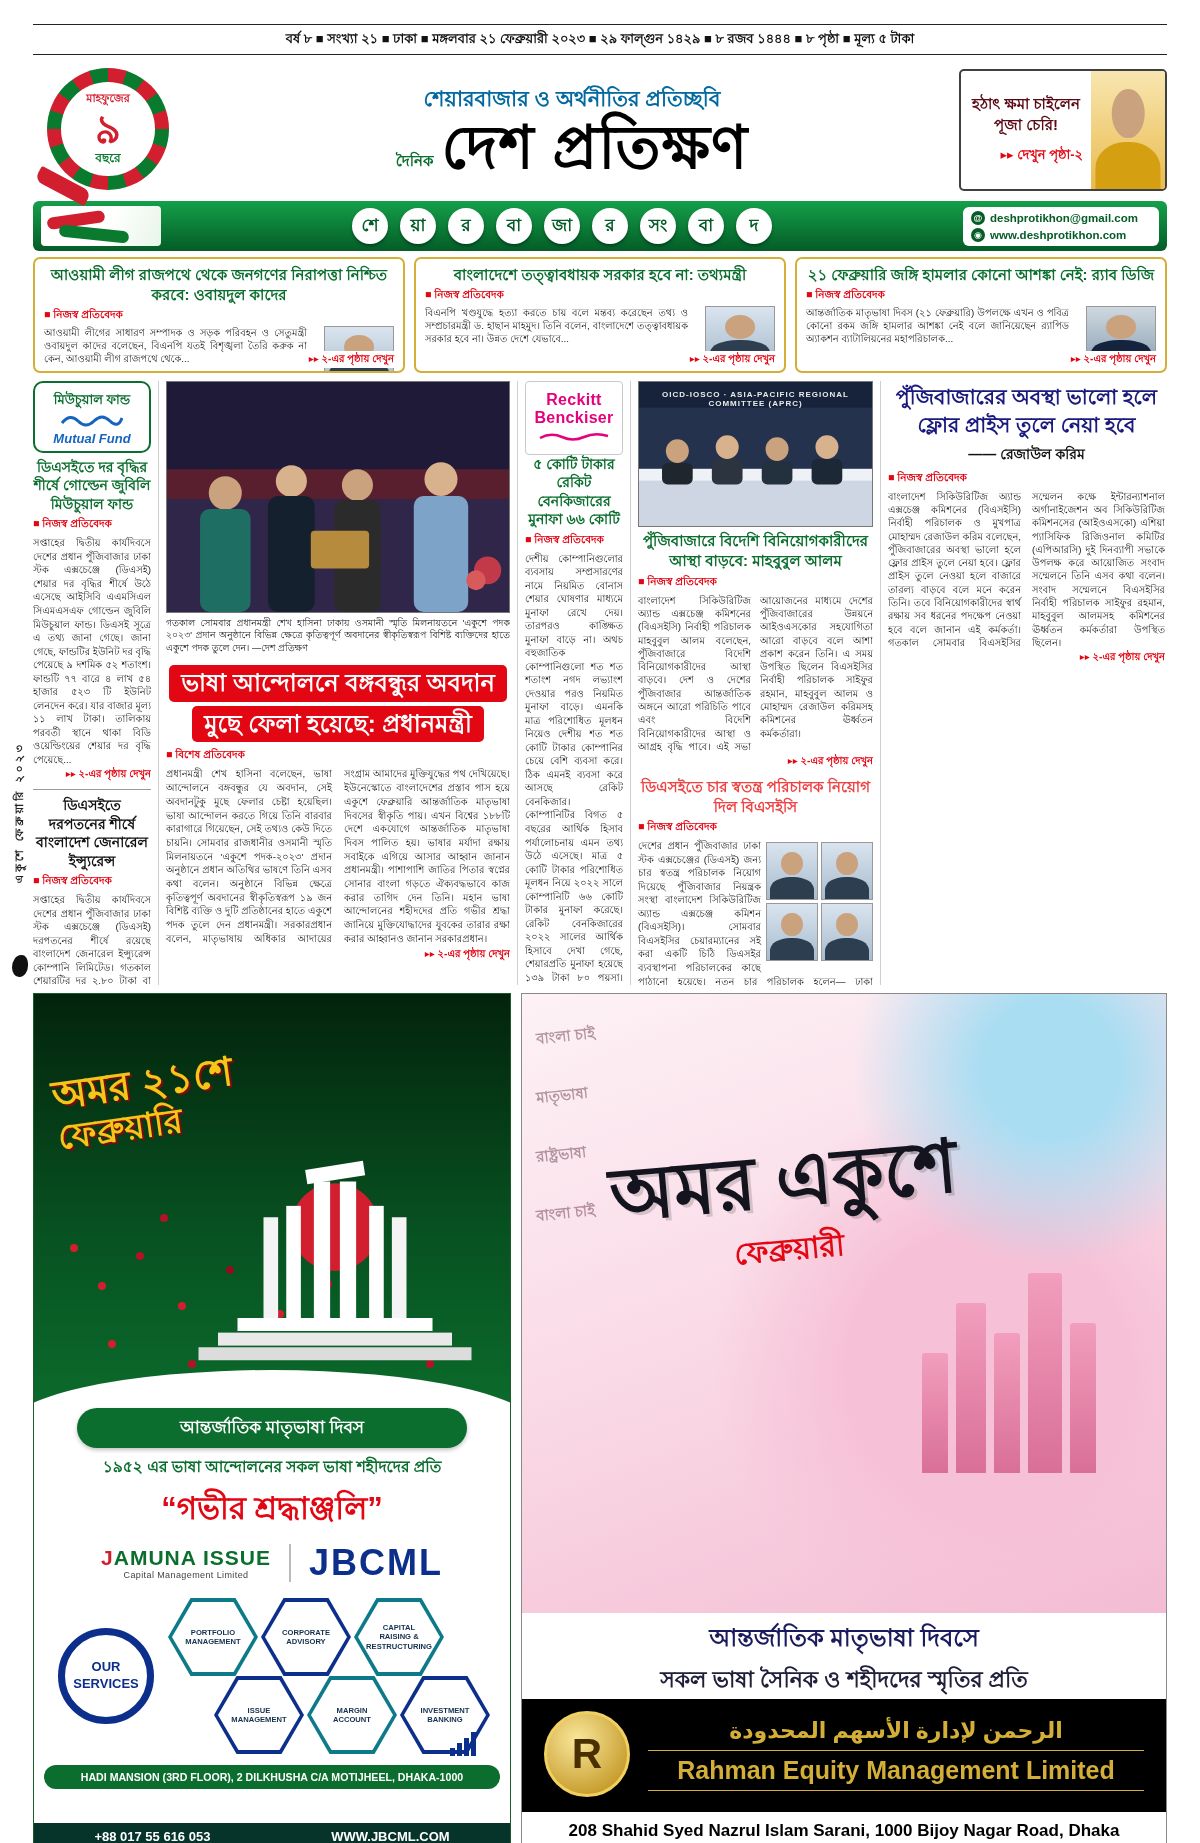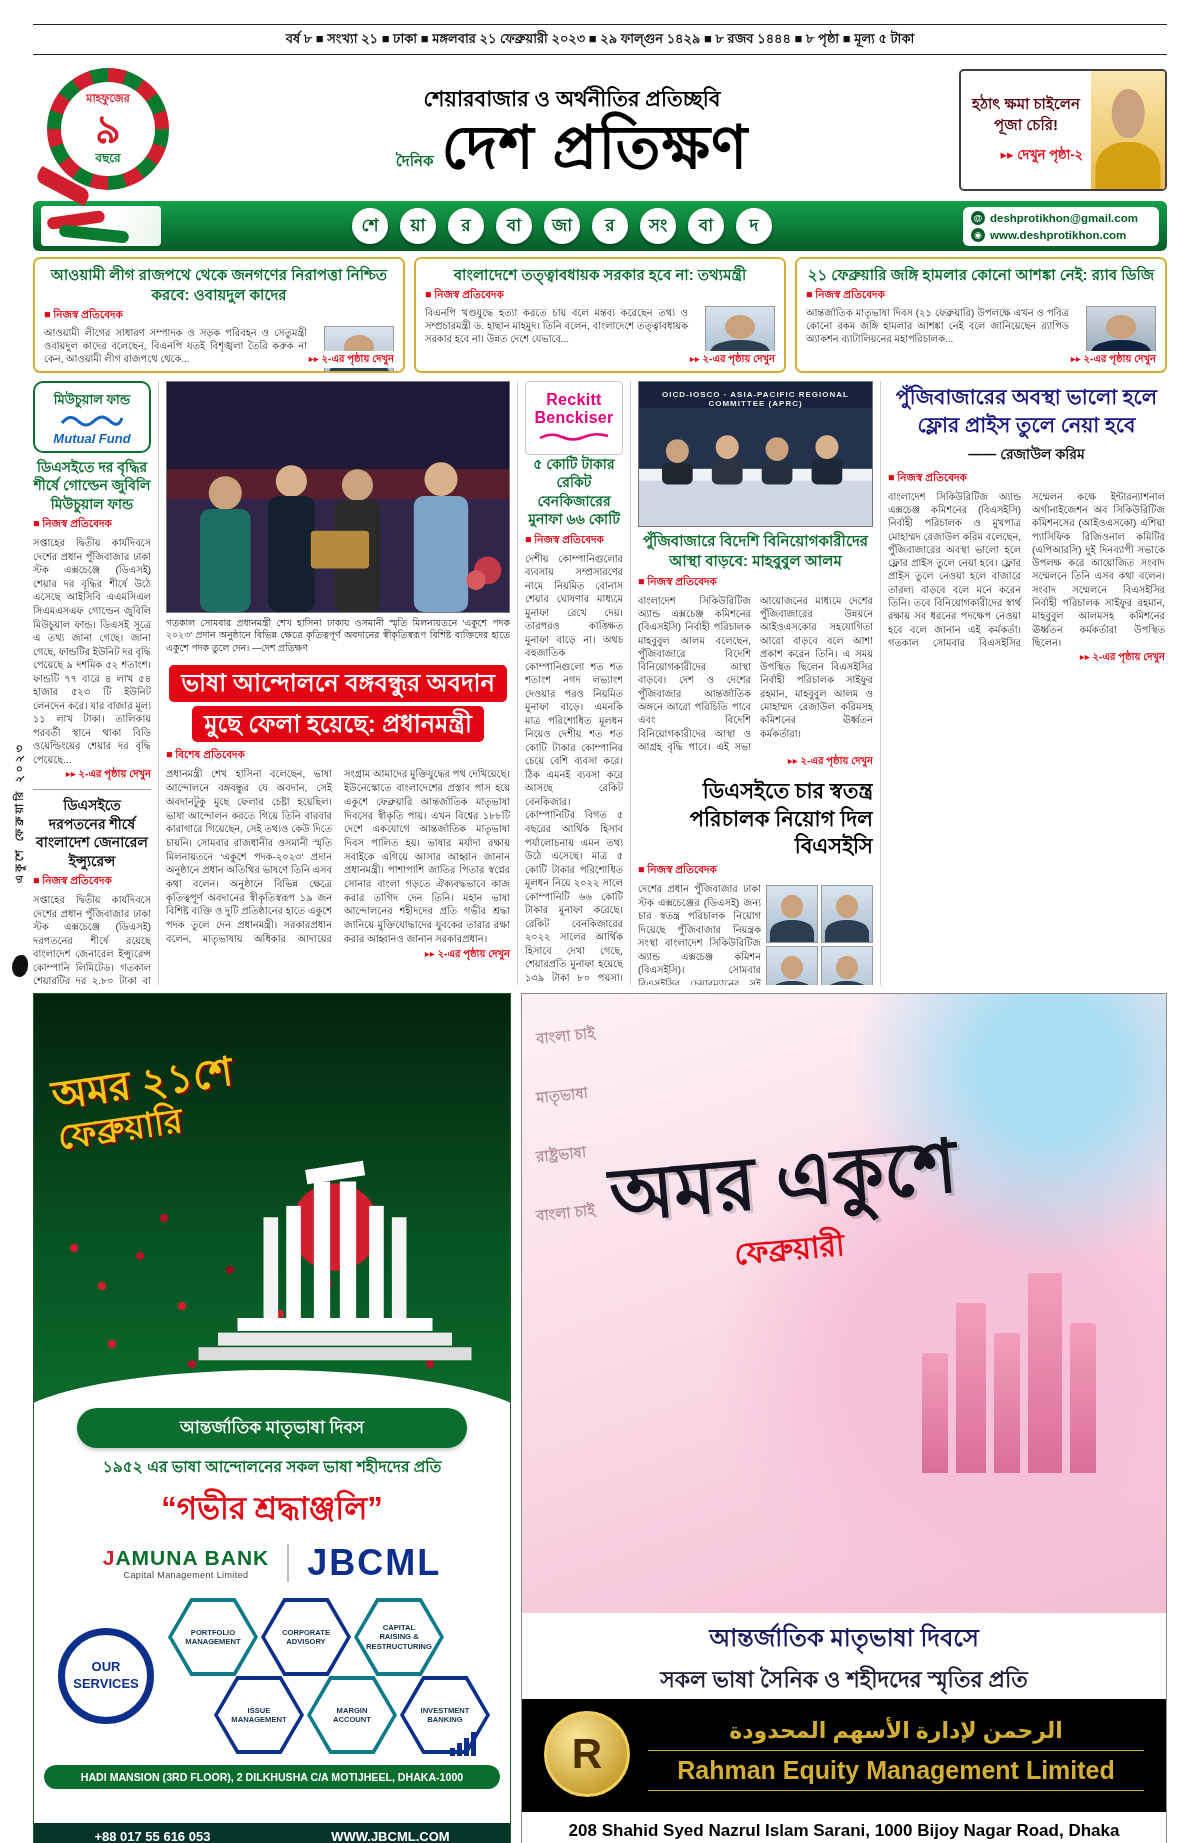--- a/index.html
+++ b/index.html
@@ -11,21 +11,21 @@
 
 .masthead{display:flex;align-items:center;gap:14px;margin:8px 33px 4px;height:134px}
 .badge{width:152px;height:132px;position:relative;flex:0 0 auto}
 .badge-wreath{width:122px;height:122px;margin:4px 0 0 14px;border-radius:50%;background:repeating-conic-gradient(#d21f2f 0 18deg,#0a7a2e 18deg 36deg);display:flex;align-items:center;justify-content:center}
 .badge-core{width:94px;height:94px;border-radius:50%;background:#fff;display:flex;flex-direction:column;align-items:center;justify-content:center;text-align:center}
 .badge-top{font-size:11px;font-weight:bold;color:#d21f2f}
 .badge-num{font-size:40px;font-weight:bold;color:#d21f2f;line-height:1}
 .badge-bottom{font-size:12px;font-weight:bold;color:#0a7a2e}
 .ribbon-tail{position:absolute;left:2px;bottom:2px;width:56px;height:16px;background:#d21f2f;transform:rotate(28deg);border-radius:2px 8px 2px 8px}
 .mast-center{flex:1;text-align:center}
-.tagline{color:#000000;font-size:21px;font-weight:bold}
+.tagline{color:#0369a1;font-size:21px;font-weight:bold}
 .title-row{display:flex;align-items:flex-end;justify-content:center;gap:8px;line-height:1}
 .daily{color:#0b6e2e;font-size:15px;font-weight:bold;padding-bottom:10px}
 .title{font-size:60px;font-weight:bold;color:#000;letter-spacing:1px}
 .subtitle{display:inline-block;font-size:19px;font-weight:bold;color:#111;letter-spacing:1.5px;border-top:2.5px solid #000;padding:3px 36px 0;margin-top:4px}
 .promo{flex:0 0 auto;width:208px;height:122px;border:2px solid #404040;border-radius:5px;display:flex;overflow:hidden;background:#fff}
 .promo-text{flex:1;padding:10px 8px;display:flex;flex-direction:column;justify-content:center;gap:10px}
 .promo-headline{color:#5a0a14;font-weight:bold;font-size:15px;line-height:1.35;text-align:center}
 .promo-link{color:#e30613;font-weight:bold;font-size:13px;text-align:right}
 .promo-photo{width:74px;flex:0 0 auto}
 
@@ -63,21 +63,21 @@
 .leadphoto{width:100%;height:232px;border:1px solid #777;position:relative;overflow:hidden;background:#2b2340}
 .leadcap{font-size:9.3px;line-height:1.32;text-align:justify;color:#222;margin:4px 0 7px}
 .leadhead{text-align:center;margin:2px 0 5px}
 .leadhead span{display:inline-block;background:#e30613;color:#fff;font-weight:bold;font-size:24px;line-height:1.45;padding:1px 12px;border-radius:5px;margin-top:4px}
 .leadbody{column-count:2;column-gap:12px;font-size:9.8px;text-align:justify;line-height:1.4;color:#222}
 .reckitt-logo{border:1.5px solid #c9c9c9;border-radius:4px;padding:9px 3px;text-align:center;background:#fff}
 .rk-t{color:#e5007d;font-weight:bold;font-size:16px;line-height:1.12;letter-spacing:.3px}
 .confphoto{width:100%;height:146px;border:1px solid #777;position:relative;overflow:hidden;background:#1d2a44}
 .conf-banner{position:absolute;left:0;top:8px;width:100%;text-align:center;color:#fff;font-size:8px;letter-spacing:1px;font-weight:bold;opacity:.9}
 .twocoltext{column-count:2;column-gap:9px;font-size:9.8px;text-align:justify;line-height:1.36;color:#222}
-.bsec-head{color:#000000;font-size:21px;font-weight:bold;text-align:right;line-height:1.3;margin:7px 0 1px}
+.bsec-head{color:#ef4444;font-size:15px;font-weight:bold;text-align:center;line-height:1.3;margin:7px 0 1px}
 .bsec-photos{float:right;display:grid;grid-template-columns:52px 52px;gap:3px;margin:3px 0 3px 5px}
 .bsec-photos .portrait{height:58px;border:1px solid #999}
 .fp-head{color:#1a1a7e;font-size:20.5px;font-weight:bold;text-align:center;line-height:1.38;margin-top:2px}
 .fp-attr{text-align:center;font-weight:bold;font-size:14px;color:#111;margin:3px 0 1px}
 
 .portrait{position:relative;background:linear-gradient(#d9e4ef,#a9bccd);overflow:hidden}
 .portrait::before{content:"";position:absolute;left:50%;top:15%;transform:translateX(-50%);width:44%;height:42%;border-radius:50%;background:#caa27e}
 .portrait::after{content:"";position:absolute;left:50%;bottom:-8%;transform:translateX(-50%);width:88%;height:48%;border-radius:46% 46% 0 0;background:#2c3e50}
 .p-uniform{background:linear-gradient(#cfd8e0,#8fa3b5)}
 .p-uniform::after{background:#14243f}
@@ -354,21 +354,21 @@
           <rect x="28" y="121" width="144" height="8" fill="#e9e9e9"></rect>
           <rect x="16" y="130" width="168" height="8" fill="#dcdcdc"></rect>
         </svg>
         <div class="snow"></div>
       </div>
       <div class="al-dayband">আন্তর্জাতিক মাতৃভাষা দিবস</div>
       <div class="al-line">১৯৫২ এর ভাষা আন্দোলনের সকল ভাষা শহীদদের প্রতি</div>
       <div class="al-homage">“গভীর শ্রদ্ধাঞ্জলি”</div>
       <div class="al-brands">
         <div class="jb">
-          <div class="jb-name">JAMUNA BANK</div>
+          <div class="jb-name">JAMUNA ISSUE</div>
           <div class="jb-sub">Capital Management Limited</div>
         </div>
         <div class="brand-sep"></div>
         <div class="jbcml">JBCML</div>
       </div>
       <div class="al-services">
         <div class="our-circle">OUR SERVICES</div>
         <div class="hex" style="left:126px;top:6px">
             <div class="hex-in">PORTFOLIO MANAGEMENT</div>
           </div>

